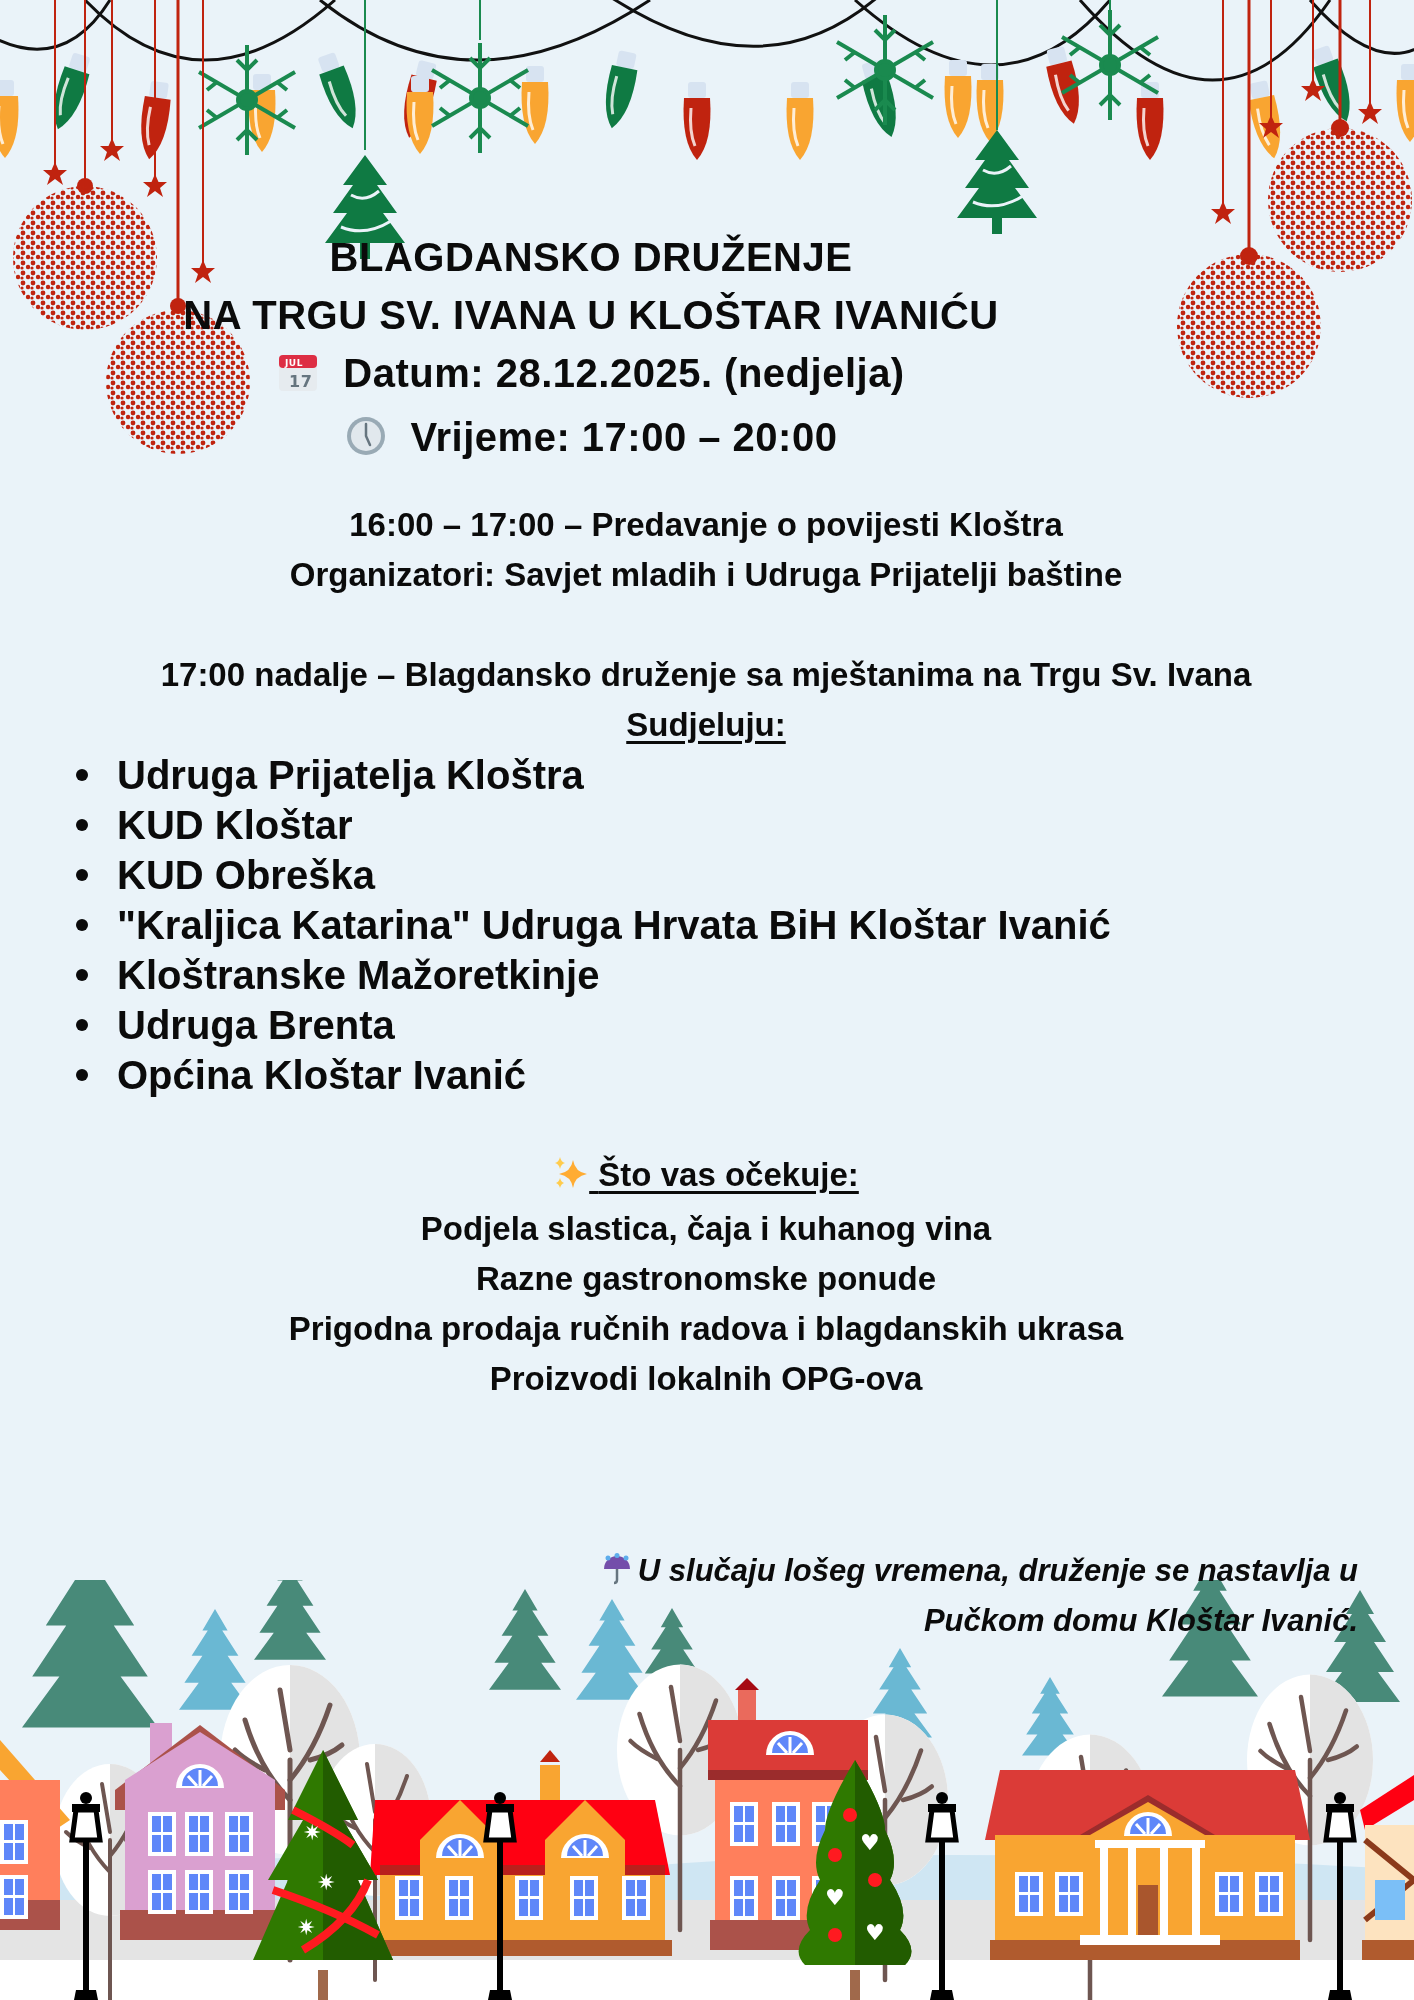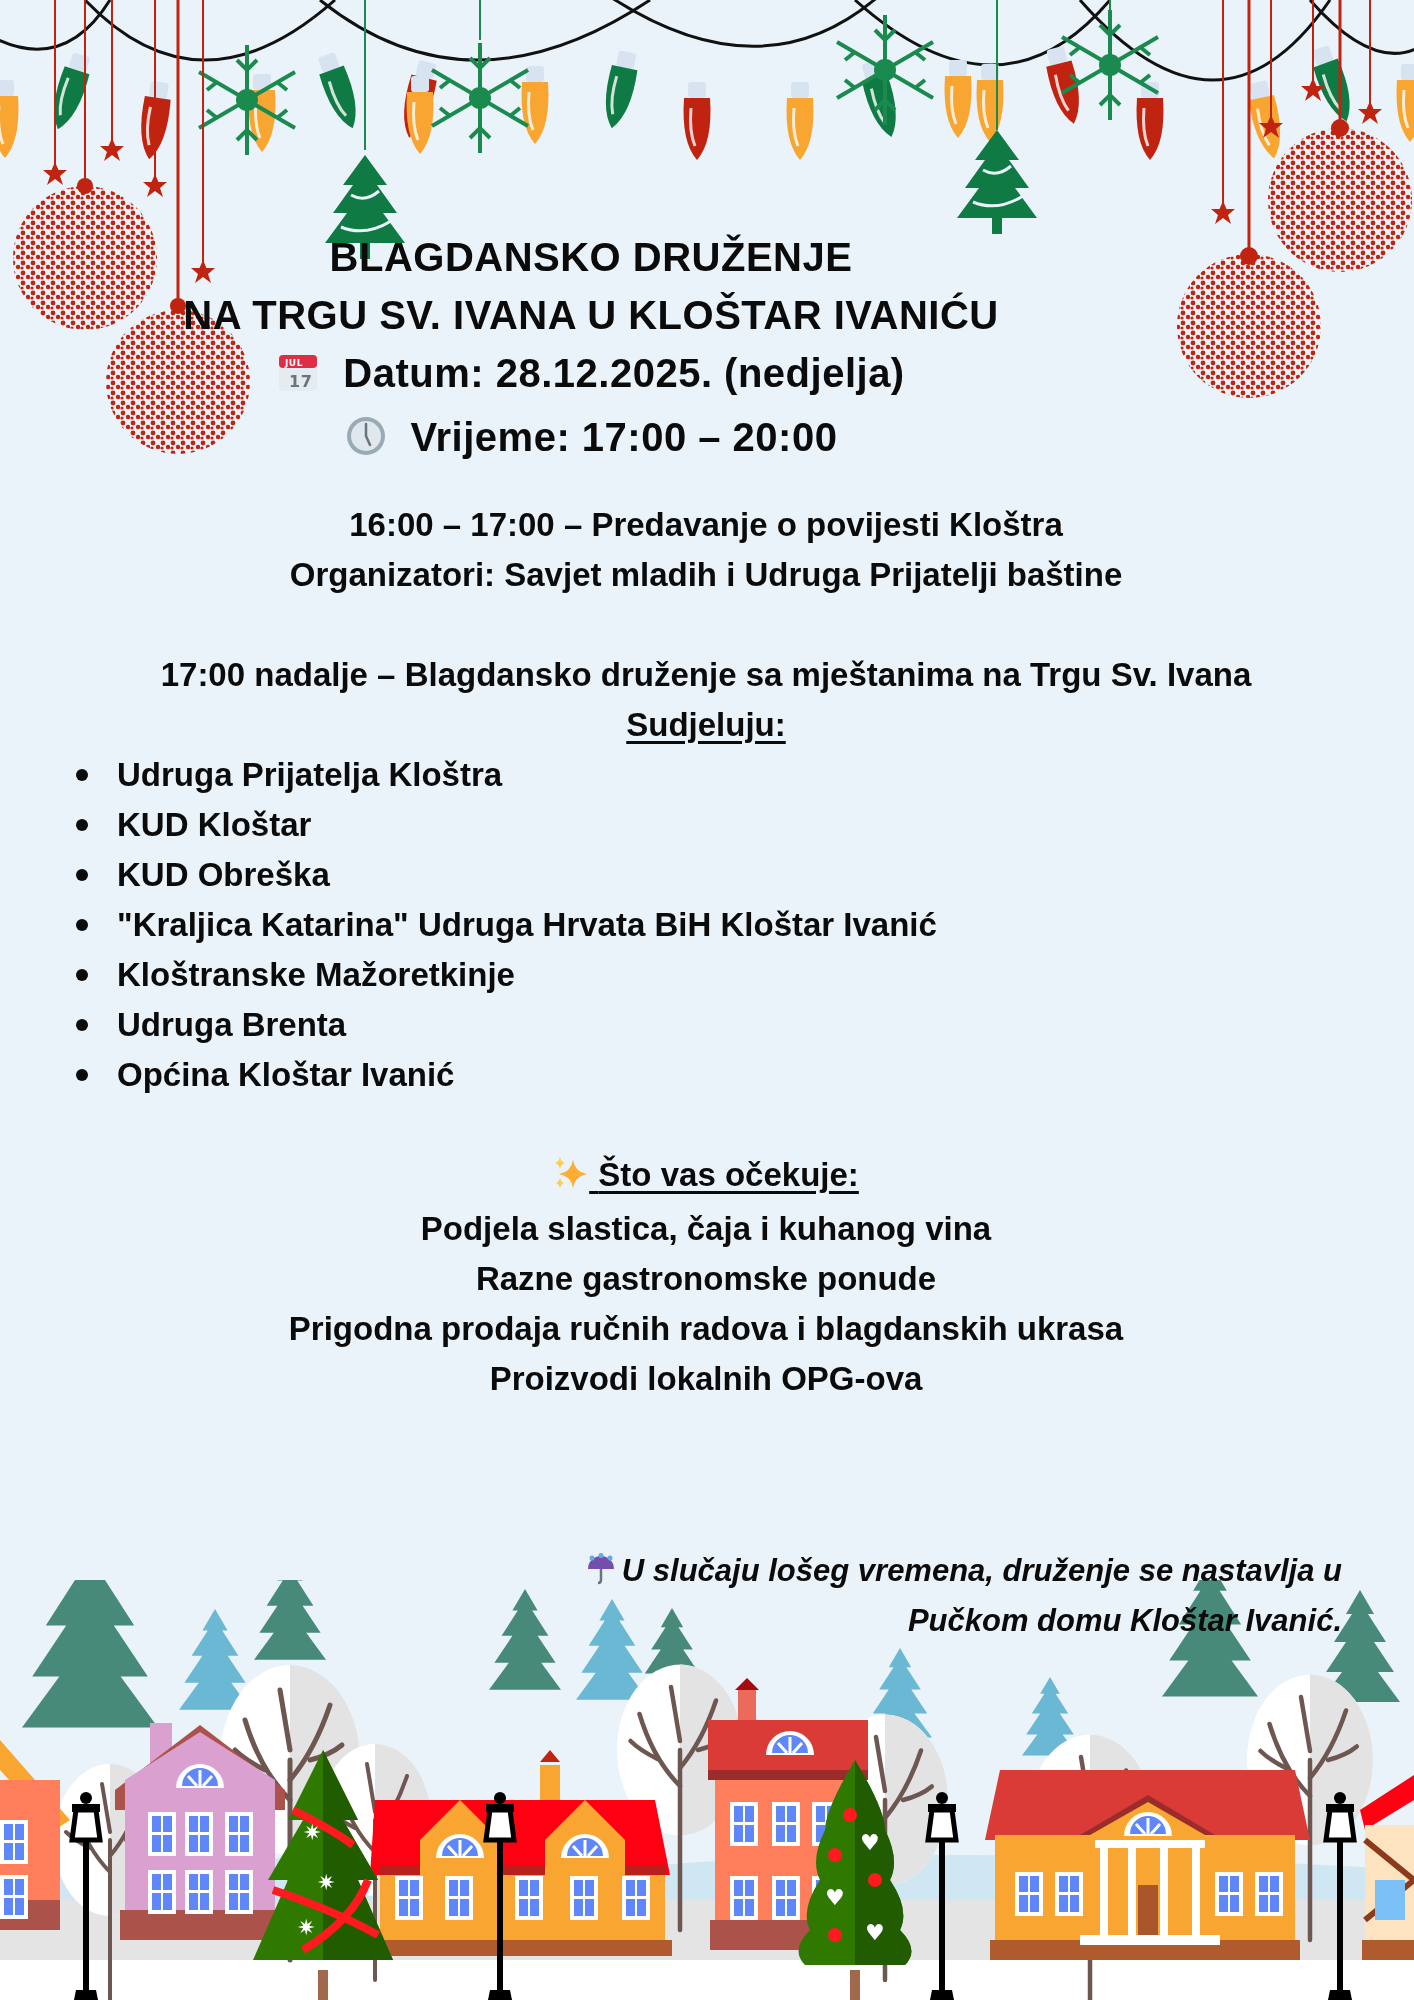--- a/index.html
+++ b/index.html
@@ -7,23 +7,23 @@
          font-family:"Liberation Sans", "DejaVu Sans", sans-serif; color:#0b0b0b; }
   .deco { position:absolute; left:0; top:0; pointer-events:none; }
   .title-block { position:absolute; left:0; width:1182px; top:228px; text-align:center; }
   .title-line { font-weight:700; font-size:40px; line-height:58px; letter-spacing:0.5px; }
   .title-line .emoji { display:inline-block; vertical-align:-6px; margin-right:24px; }
   .content { position:absolute; left:56px; top:500px; width:1300px; }
   .line { font-weight:700; font-size:33px; line-height:50px; white-space:nowrap;text-align:center; }
   .gap { height:50px; }
   .underline { text-decoration:underline; text-underline-offset:5px; }
   ul.participants { list-style:none; margin:0; padding:0; }
-  ul.participants li { position:relative; padding-left:61px; font-weight:700; font-size:33px; line-height:50px; }
+  ul.participants li { position:relative; padding-left:61px; font-weight:700; font-size:40px; line-height:50px; }
   ul.participants li .bullet { position:absolute; left:20px; top:19px; width:12px; height:12px; border-radius:50%; background:#0b0b0b; }
-  .note { position:absolute; right:72px; top:1548px; text-align:right; font-weight:700; font-style:italic;
+  .note { position:absolute; right:56px; top:1548px; text-align:right; font-weight:700; font-style:italic;
           font-size:31px; line-height:46px; }
   .note .umbrella { display:inline-block; vertical-align:-4px; margin-right:6px; }
   .scene { position:absolute; left:0; top:1580px; }
 </style>
 </head>
 <body>
 
 <svg class="deco" width="1414" height="470" viewBox="0 0 1414 470">
   <defs>
     <g id="bulb">

